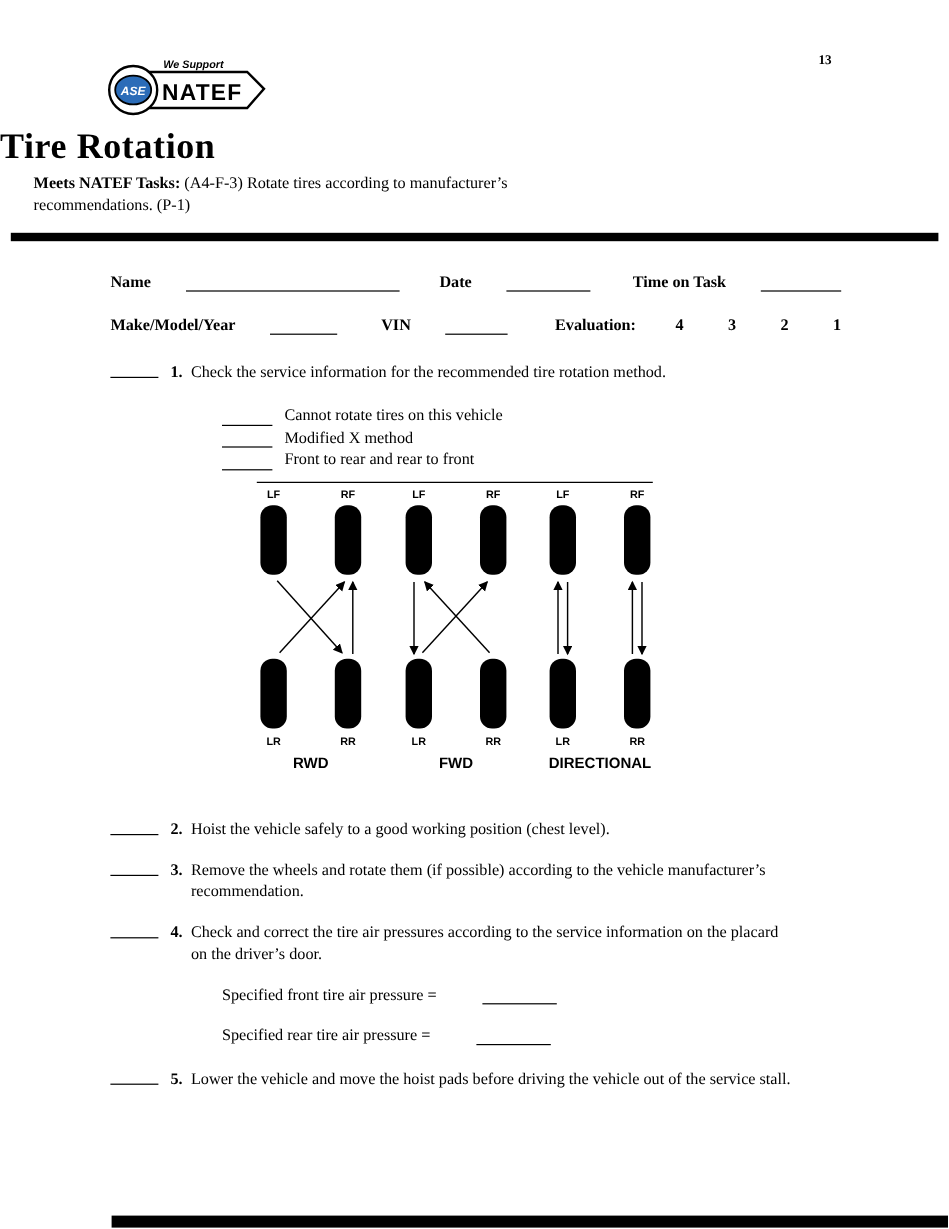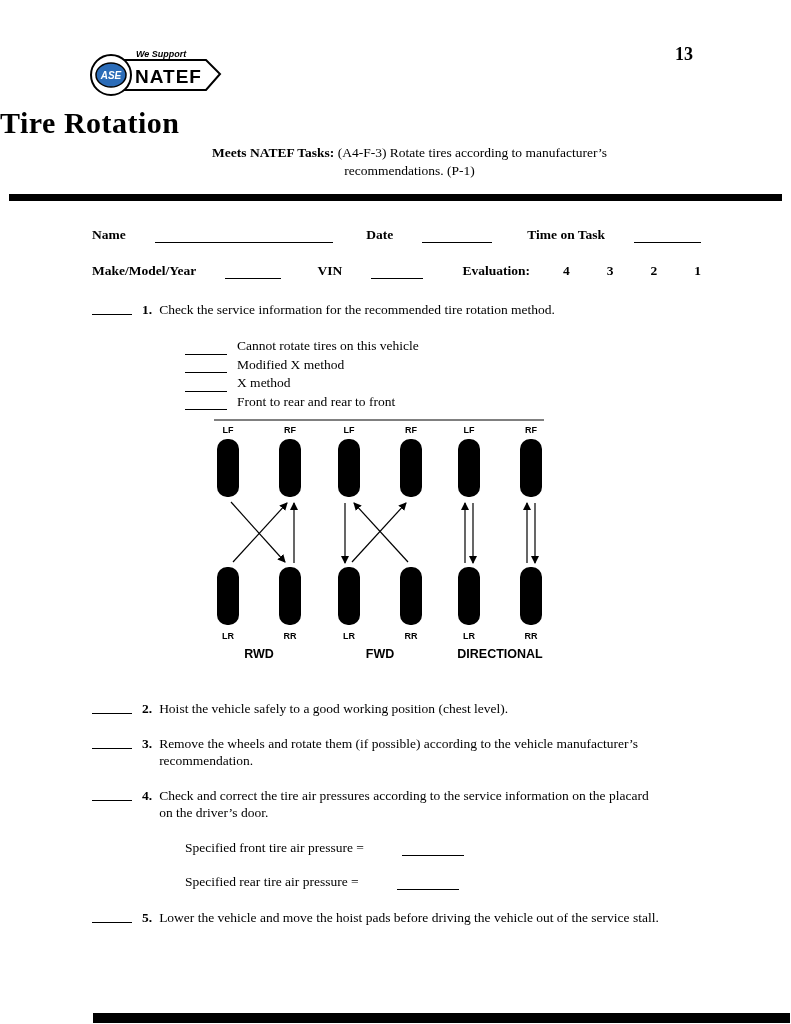--- a/index.html
+++ b/index.html
@@ -7,29 +7,29 @@
     position:relative;
     width:791px; height:1024px;
     background:#ffffff;
     font-family:"Liberation Serif", serif;
     color:#000;
     font-size:13.5px;
     overflow:hidden;
   }
   .page-number {
     position:absolute; top:44px; right:98px;
-    font-weight:bold; font-size:18px;
+    font-weight:bold; font-size:11px;
   }
   .logo { position:absolute; top:44px; left:88px; width:138px; height:60px; }
   .title {
     padding-top:106px;
     font-size:30px; font-weight:bold;
     letter-spacing:0.5px;
   }
-  .meets { text-align:center; margin-top:4px; line-height:1.35;margin-left:28px; }
+  .meets { text-align:left; margin-top:4px; line-height:1.35;margin-left:28px; }
   .meets b { font-weight:bold; }
   .rule { height:7px; background:#000; margin:14px 9px 0 9px; }
 
   .form-row {
     display:flex; align-items:flex-end;
     margin:0 90px 0 92px;
     gap:23px;
   }
   .form-row.first { margin-top:26px; }
   .form-row.second { margin-top:20px; }
@@ -118,24 +118,20 @@
   </div>
 
   <div class="methods">
     <div class="method">
       <span class="method-blank"></span>
       <span>Cannot rotate tires on this vehicle</span>
     </div>
     <div class="method">
       <span class="method-blank"></span>
       <span>Modified X method</span>
-    </div>
-    <div class="method">
-      <span class="method-blank"></span>
-      <span>X method</span>
     </div>
     <div class="method">
       <span class="method-blank"></span>
       <span>Front to rear and rear to front</span>
     </div>
   </div>
 
   <div class="diagram-wrap">
     <svg width="362" height="246" viewBox="0 0 362 246">
       <defs>

